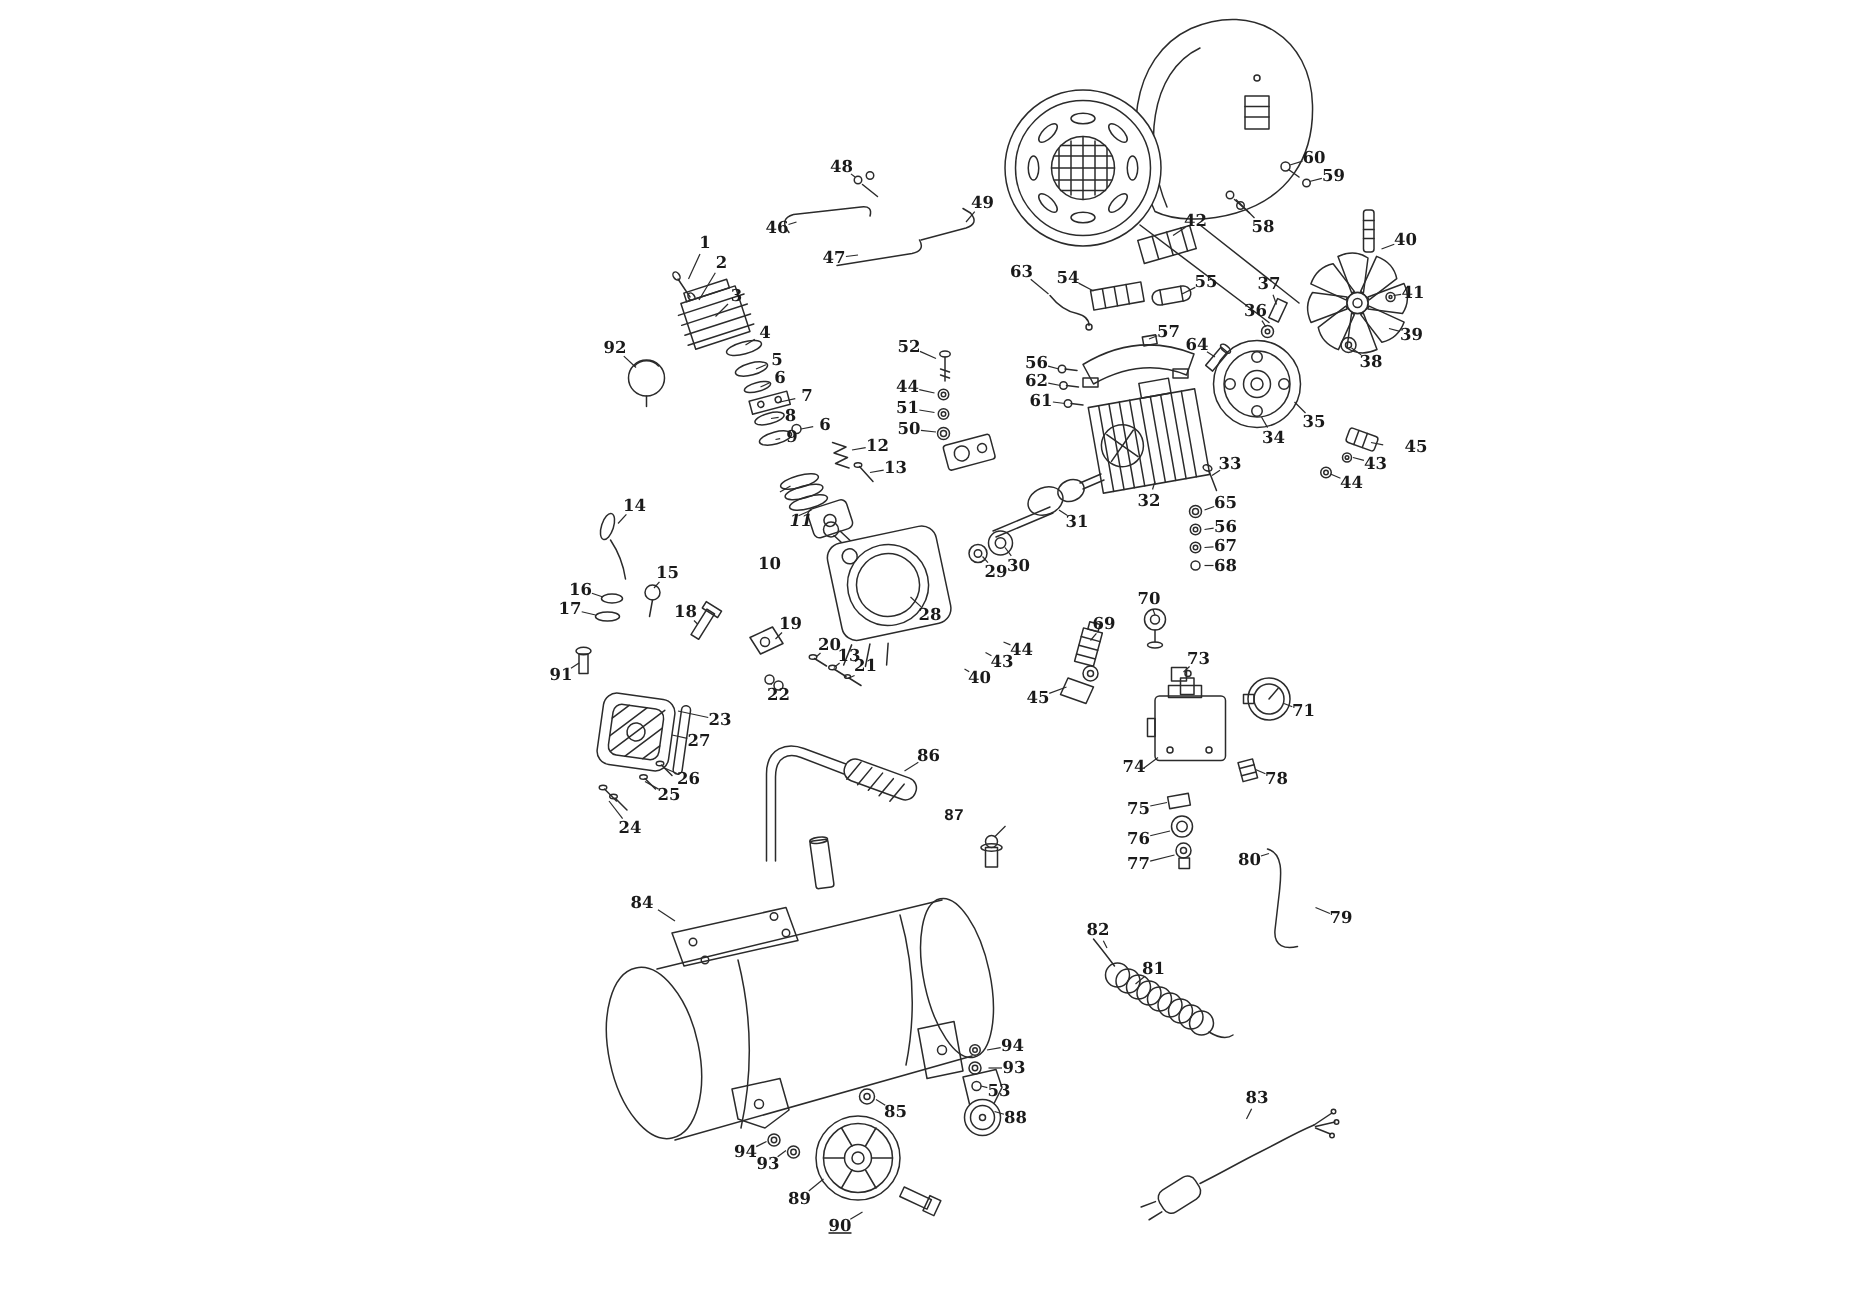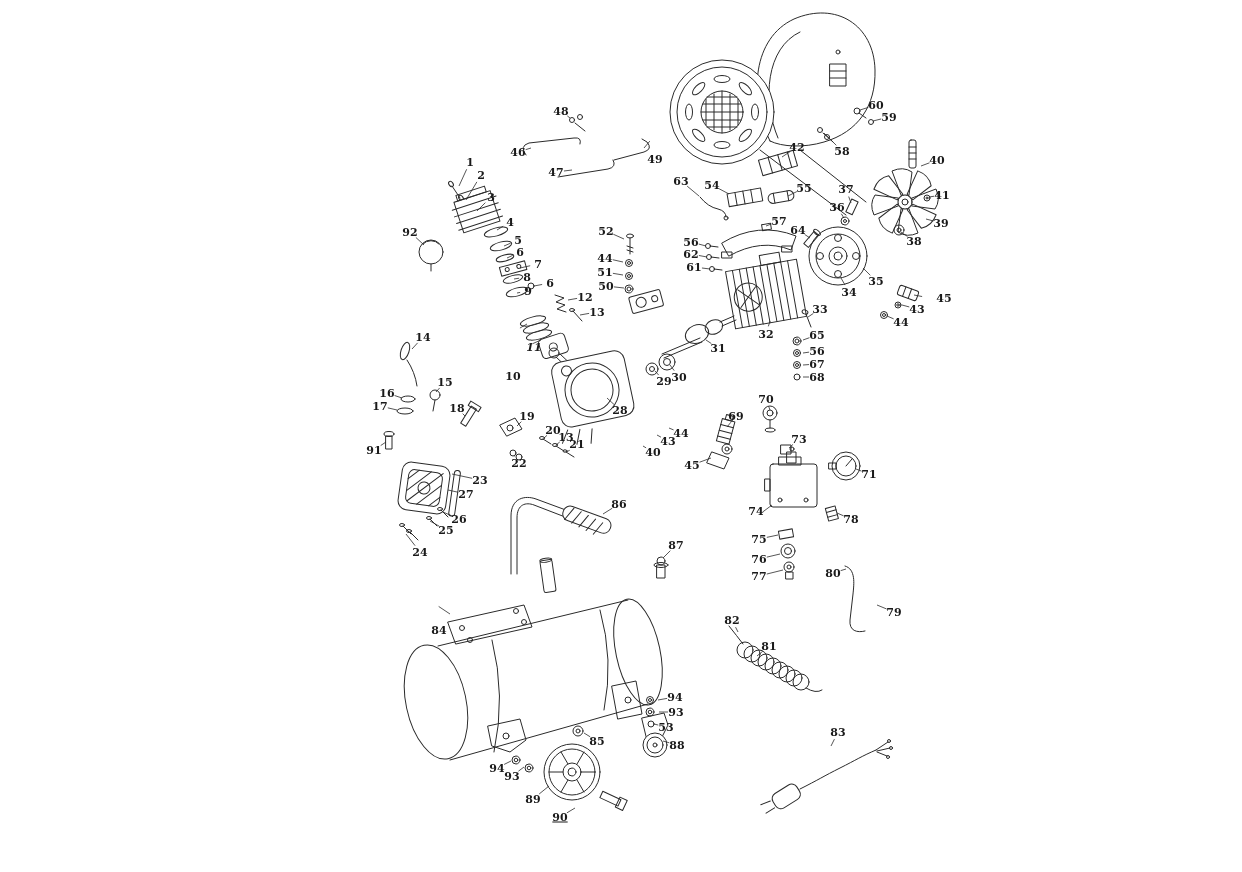--- a/index.html
+++ b/index.html
@@ -639,21 +639,21 @@
       <span class="part-label" style="left: 597px; top: 312px;">13</span>
       <span class="part-label" style="left: 513px; top: 332px; margin-top: 44px;">10</span>
       <span class="part-label" style="left: 534px; top: 347px; font-style: italic;">11</span>
       <span class="part-label" style="left: 606px; top: 231px;">52</span>
       <span class="part-label" style="left: 605px; top: 258px;">44</span>
       <span class="part-label" style="left: 605px; top: 272px;">51</span>
       <span class="part-label" style="left: 606px; top: 286px;">50</span>
       <span class="part-label" style="left: 518px; top: 152px;">46</span>
       <span class="part-label" style="left: 561px; top: 111px;">48</span>
       <span class="part-label" style="left: 556px; top: 172px;">47</span>
-      <span class="part-label" style="left: 655px; top: 135px; margin-top: 24px;">49</span>
+      <span class="part-label" style="left: 655px; top: 135px;">49</span>
       <span class="part-label" style="left: 681px; top: 181px;">63</span>
       <span class="part-label" style="left: 712px; top: 185px;">54</span>
       <span class="part-label" style="left: 804px; top: 188px;">55</span>
       <span class="part-label" style="left: 797px; top: 147px;">42</span>
       <span class="part-label" style="left: 842px; top: 151px;">58</span>
       <span class="part-label" style="left: 876px; top: 105px;">60</span>
       <span class="part-label" style="left: 889px; top: 117px;">59</span>
       <span class="part-label" style="left: 691px; top: 242px;">56</span>
       <span class="part-label" style="left: 779px; top: 221px;">57</span>
       <span class="part-label" style="left: 691px; top: 254px;">62</span>
@@ -705,22 +705,22 @@
       <span class="part-label" style="left: 692px; top: 465px;">45</span>
       <span class="part-label" style="left: 869px; top: 474px;">71</span>
       <span class="part-label" style="left: 756px; top: 511px;">74</span>
       <span class="part-label" style="left: 851px; top: 519px;">78</span>
       <span class="part-label" style="left: 759px; top: 539px;">75</span>
       <span class="part-label" style="left: 759px; top: 559px;">76</span>
       <span class="part-label" style="left: 759px; top: 576px;">77</span>
       <span class="part-label" style="left: 833px; top: 573px;">80</span>
       <span class="part-label" style="left: 894px; top: 612px;">79</span>
       <span class="part-label" style="left: 619px; top: 504px;">86</span>
-      <span class="part-label" style="left: 676px; top: 545px;">87</span>
-      <span class="part-label" style="left: 439px; top: 602px; margin-top: 28px;">84</span>
+      <span class="part-label" style="left: 636px; top: 545px; font-family: Liberation Mono, monospace;">87</span>
+      <span class="part-label" style="left: 428px; top: 602px;">84</span>
       <span class="part-label" style="left: 732px; top: 620px;">82</span>
       <span class="part-label" style="left: 769px; top: 646px;">81</span>
       <span class="part-label" style="left: 675px; top: 697px;">94</span>
       <span class="part-label" style="left: 676px; top: 712px;">93</span>
       <span class="part-label" style="left: 666px; top: 727px;">53</span>
       <span class="part-label" style="left: 677px; top: 745px;">88</span>
       <span class="part-label" style="left: 597px; top: 741px;">85</span>
       <span class="part-label" style="left: 497px; top: 768px;">94</span>
       <span class="part-label" style="left: 512px; top: 776px;">93</span>
       <span class="part-label" style="left: 533px; top: 799px;">89</span>

